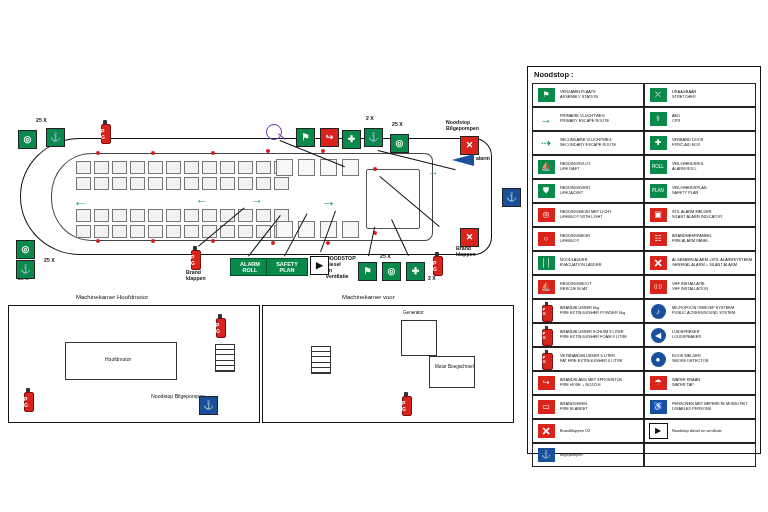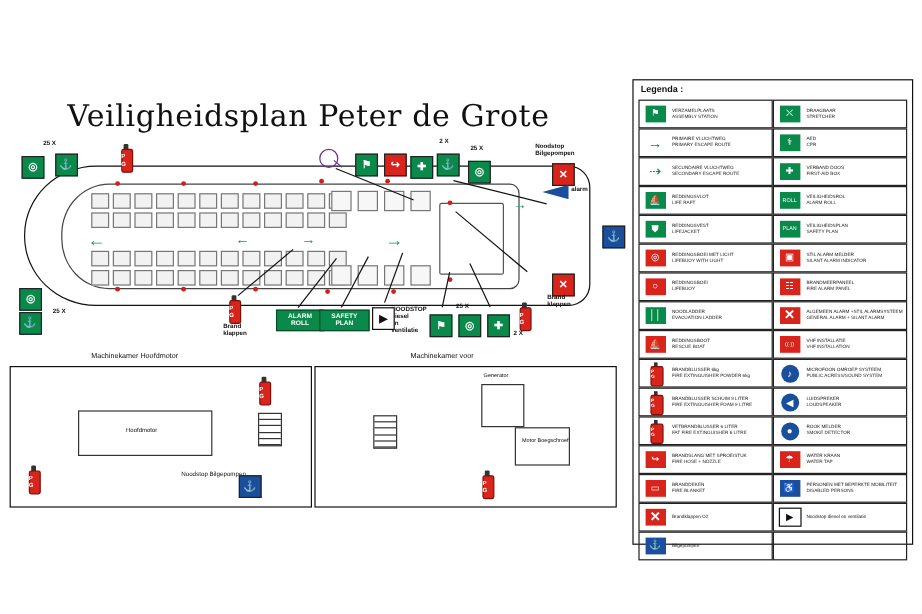--- a/index.html
+++ b/index.html
@@ -87,21 +87,20 @@
   .circ{width:15px;height:15px;border-radius:50%;display:flex;align-items:center;justify-content:center;font-size:8px;}
   .circ.b{background:#1a4f9c;color:#fff;}
   .lastrow .lcell{min-height:20px;}
   .bigx{font-size:11px;font-weight:bold;}
 </style>
 </head>
 <body>
 
 <div id="page">
 
-  <div id="title">Veiligheidsplan Peter de Grote</div>
 
   <div id="ship-area">
 
     <div id="hull">
       <div id="hull-inner"></div>
 
       <div class="seatrow" style="left:55px;top:22px;">
         <div class="seat"></div>
           <div class="seat"></div>
           <div class="seat"></div>
@@ -307,21 +306,21 @@
       </div>
     <div class="ext" style="left:138px;top:86px;">
       <div class="nozz"></div>
       <div class="body"></div>
       <div class="tag">P<br>G</div>
     </div>
   </div>
   <div class="room-title" style="left:342px;top:294px;">Machinekamer voor</div>
 
   <div id="legend">
-    <div id="legend-title">Legenda :</div>
+    <div id="legend-title">Noodstop :</div>
     <div id="legend-body">
         <div class="lrow">
           <div class="lcell">
             <div class="licon">
               <div class="sq g">⚑</div>
             </div>
             <div class="ltext">
               <span class="nl">VERZAMELPLAATS</span>
               <span class="en">ASSEMBLY STATION</span>
             </div>

